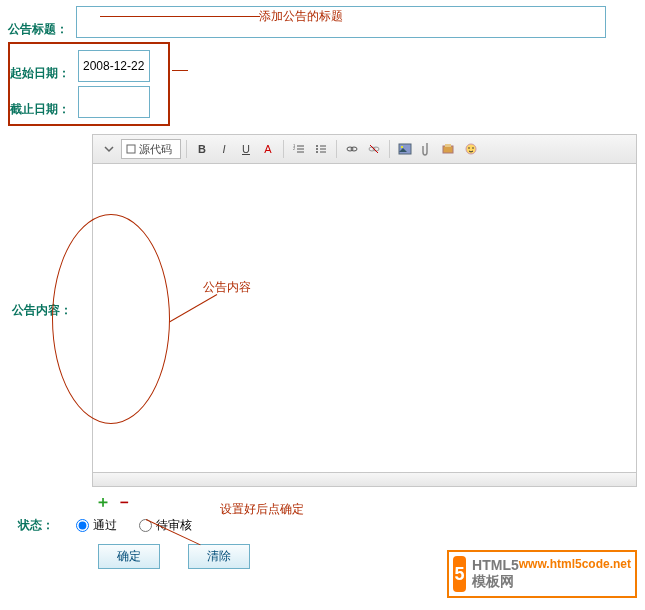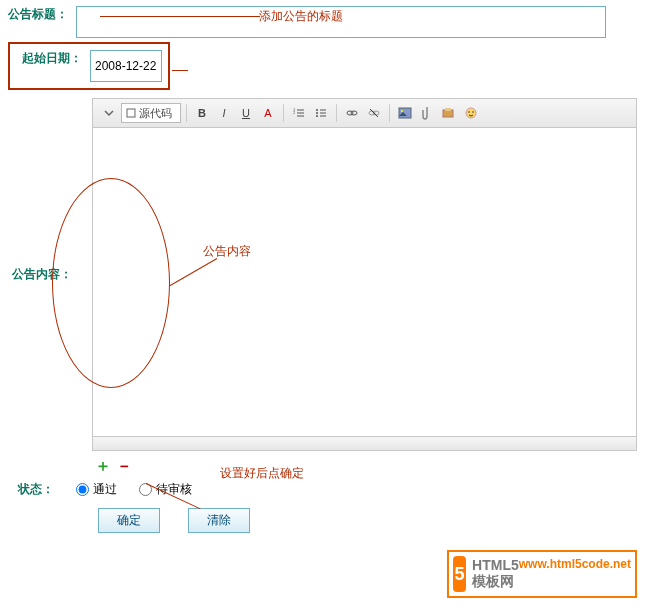--- a/index.html
+++ b/index.html
@@ -1,24 +1,24 @@
 <!DOCTYPE html>
 <html><head>
 <meta charset="utf-8">
 <style>
 * { box-sizing: border-box; margin: 0; padding: 0; }
 body { font-family: "Microsoft YaHei", SimSun, Arial, sans-serif; font-size: 12px; width: 645px; background: #fff; }
 .header-bar { background: linear-gradient(#d8eef5, #c6e5f1); border: 1px solid #a9d3e6; text-align: center; padding: 4px 0; color: #0a7560; font-weight: bold; }
 .form-area { padding: 6px 8px; }
-.row { display: flex; align-items: flex-start; margin-bottom: 4px; }
+.row { display: flex; align-items: flex-end; margin-bottom: 4px; }
 .lbl { color: #0a7560; font-weight: bold; min-width: 68px; }
 .txt { border: 1px solid #6eb0c8; height: 32px; padding: 0 4px; font-size: 12px; background: #fff; }
 .txt.wide { width: 530px; }
 .txt.date { width: 72px; }
-.date-box { border: 2px solid #b02a00; padding: 6px 8px 6px 12px; width: 162px; }
+.date-box { border: 2px solid #b02a00; padding: 6px 8px 6px 0; width: 162px; }
 .date-box .row { margin-bottom: 4px; }
 .date-box .row:last-child { margin-bottom: 0; }
 .date-annot-wrap { position: relative; }
 .date-annot { position: absolute; left: 180px; top: 20px; color: #b02a00; }
 .title-annot-wrap { position: relative; }
 .title-annot { position: absolute; left: 251px; top: 2px; color: #b02a00; }
 .arrow-line { position: absolute; border-top: 1px solid #b02a00; }
 .content-row { display: flex; align-items: center; margin-top: 8px; }
 .content-lbl-col { width: 84px; color: #0a7560; font-weight: bold; text-align: left; padding-left: 4px; flex-shrink: 0; }
 .editor-wrap { flex: 1; position: relative; }
@@ -65,20 +65,24 @@
     <span class="arrow-line" style="left:92px; top:10px; width:160px;"></span>
     <span class="title-annot">添加公告的标题</span>
   </div>
 
   <div class="date-annot-wrap">
     <div class="date-box">
       <div class="row">
         <span class="lbl">起始日期：</span>
         <input class="txt date" value="2008-12-22" style="">
       </div>
+      <div class="row">
+        <span class="lbl">截止日期：</span>
+        <input class="txt date" value="" style="">
+      </div>
     </div>
     <span class="arrow-line" style="left:164px; top:28px; width:16px;"></span>
   </div>
 
   <div class="content-row">
     <div class="content-lbl-col">
       <span>公告内容：</span>
     </div>
     <div class="editor-wrap">
       <div class="ellipse"></div>

